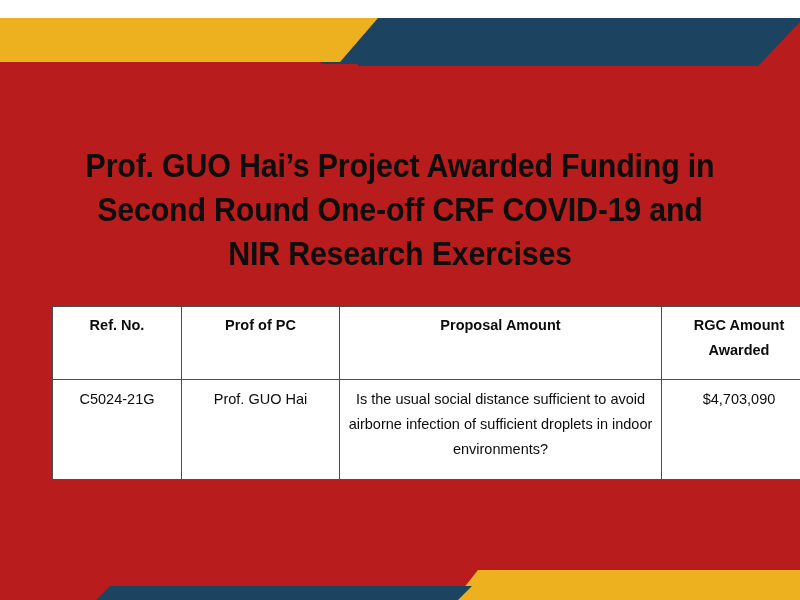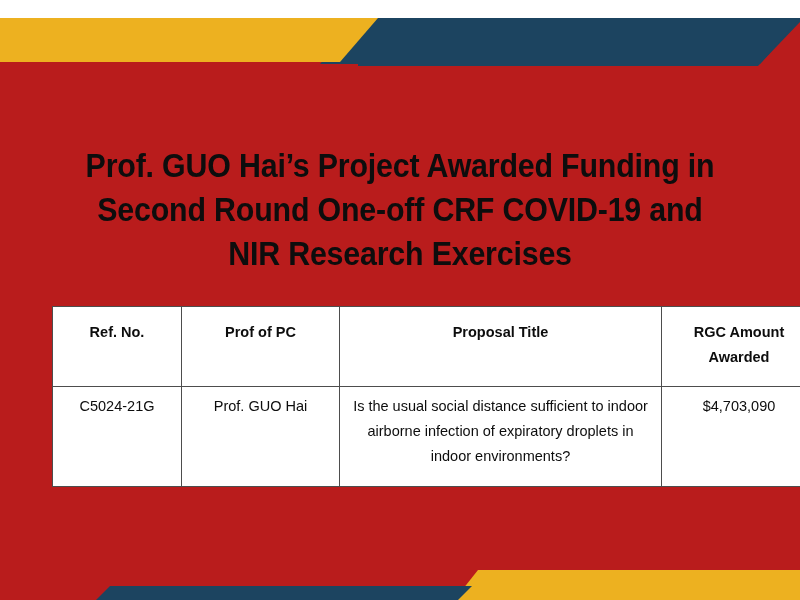--- a/index.html
+++ b/index.html
@@ -70,21 +70,21 @@
     font-size: 14.5px;
     line-height: 25px;
     color: #0d0d0d;
     font-weight: normal;
   }
   .award-table thead th {
     font-weight: bold;
     text-align: center;
     height: 62px;
     vertical-align: top;
-    padding-top: 13px;
+    padding-top: 6px;
   }
   .award-table tbody td {
     height: 88px;
     text-align: center;
     vertical-align: top;
     padding-top: 7px;
   }
   .col-ref   { width: 112px; }
   .col-pc    { width: 141px; }
   .col-title { width: 305px; }
@@ -107,32 +107,32 @@
     <div class="title-line">Prof. GUO Hai’s Project Awarded Funding in</div>
     <div class="title-line">Second Round One-off CRF COVID-19 and</div>
     <div class="title-line">NIR Research Exercises</div>
   </div>
 
   <table class="award-table">
     <thead>
       <tr>
         <th class="col-ref">Ref. No.</th>
         <th class="col-pc">Prof of PC</th>
-        <th class="col-title">Proposal Title</th>
+        <th class="col-title">Proposal Amount</th>
         <th class="col-amt hdr-2line">
           <div>RGC Amount</div>
           <div>Awarded</div>
         </th>
       </tr>
     </thead>
     <tbody>
       <tr>
         <td class="col-ref">C5024-21G</td>
         <td class="col-pc">Prof. GUO Hai</td>
-        <td class="col-title">Is the usual social distance sufficient to indoor airborne infection of expiratory droplets in indoor environments?</td>
+        <td class="col-title">Is the usual social distance sufficient to avoid airborne infection of sufficient droplets in indoor environments?</td>
         <td class="col-amt">$4,703,090</td>
       </tr>
     </tbody>
   </table>
 
   <svg class="banner-svg banner-bottom" width="800" height="60" viewBox="0 0 800 60">
     <polygon points="478,12 800,12 800,60 440,60" fill="#EDB120"></polygon>
     <polygon points="110,28 472,28 440,60 78,60" fill="#1C4460"></polygon>
   </svg>
 

